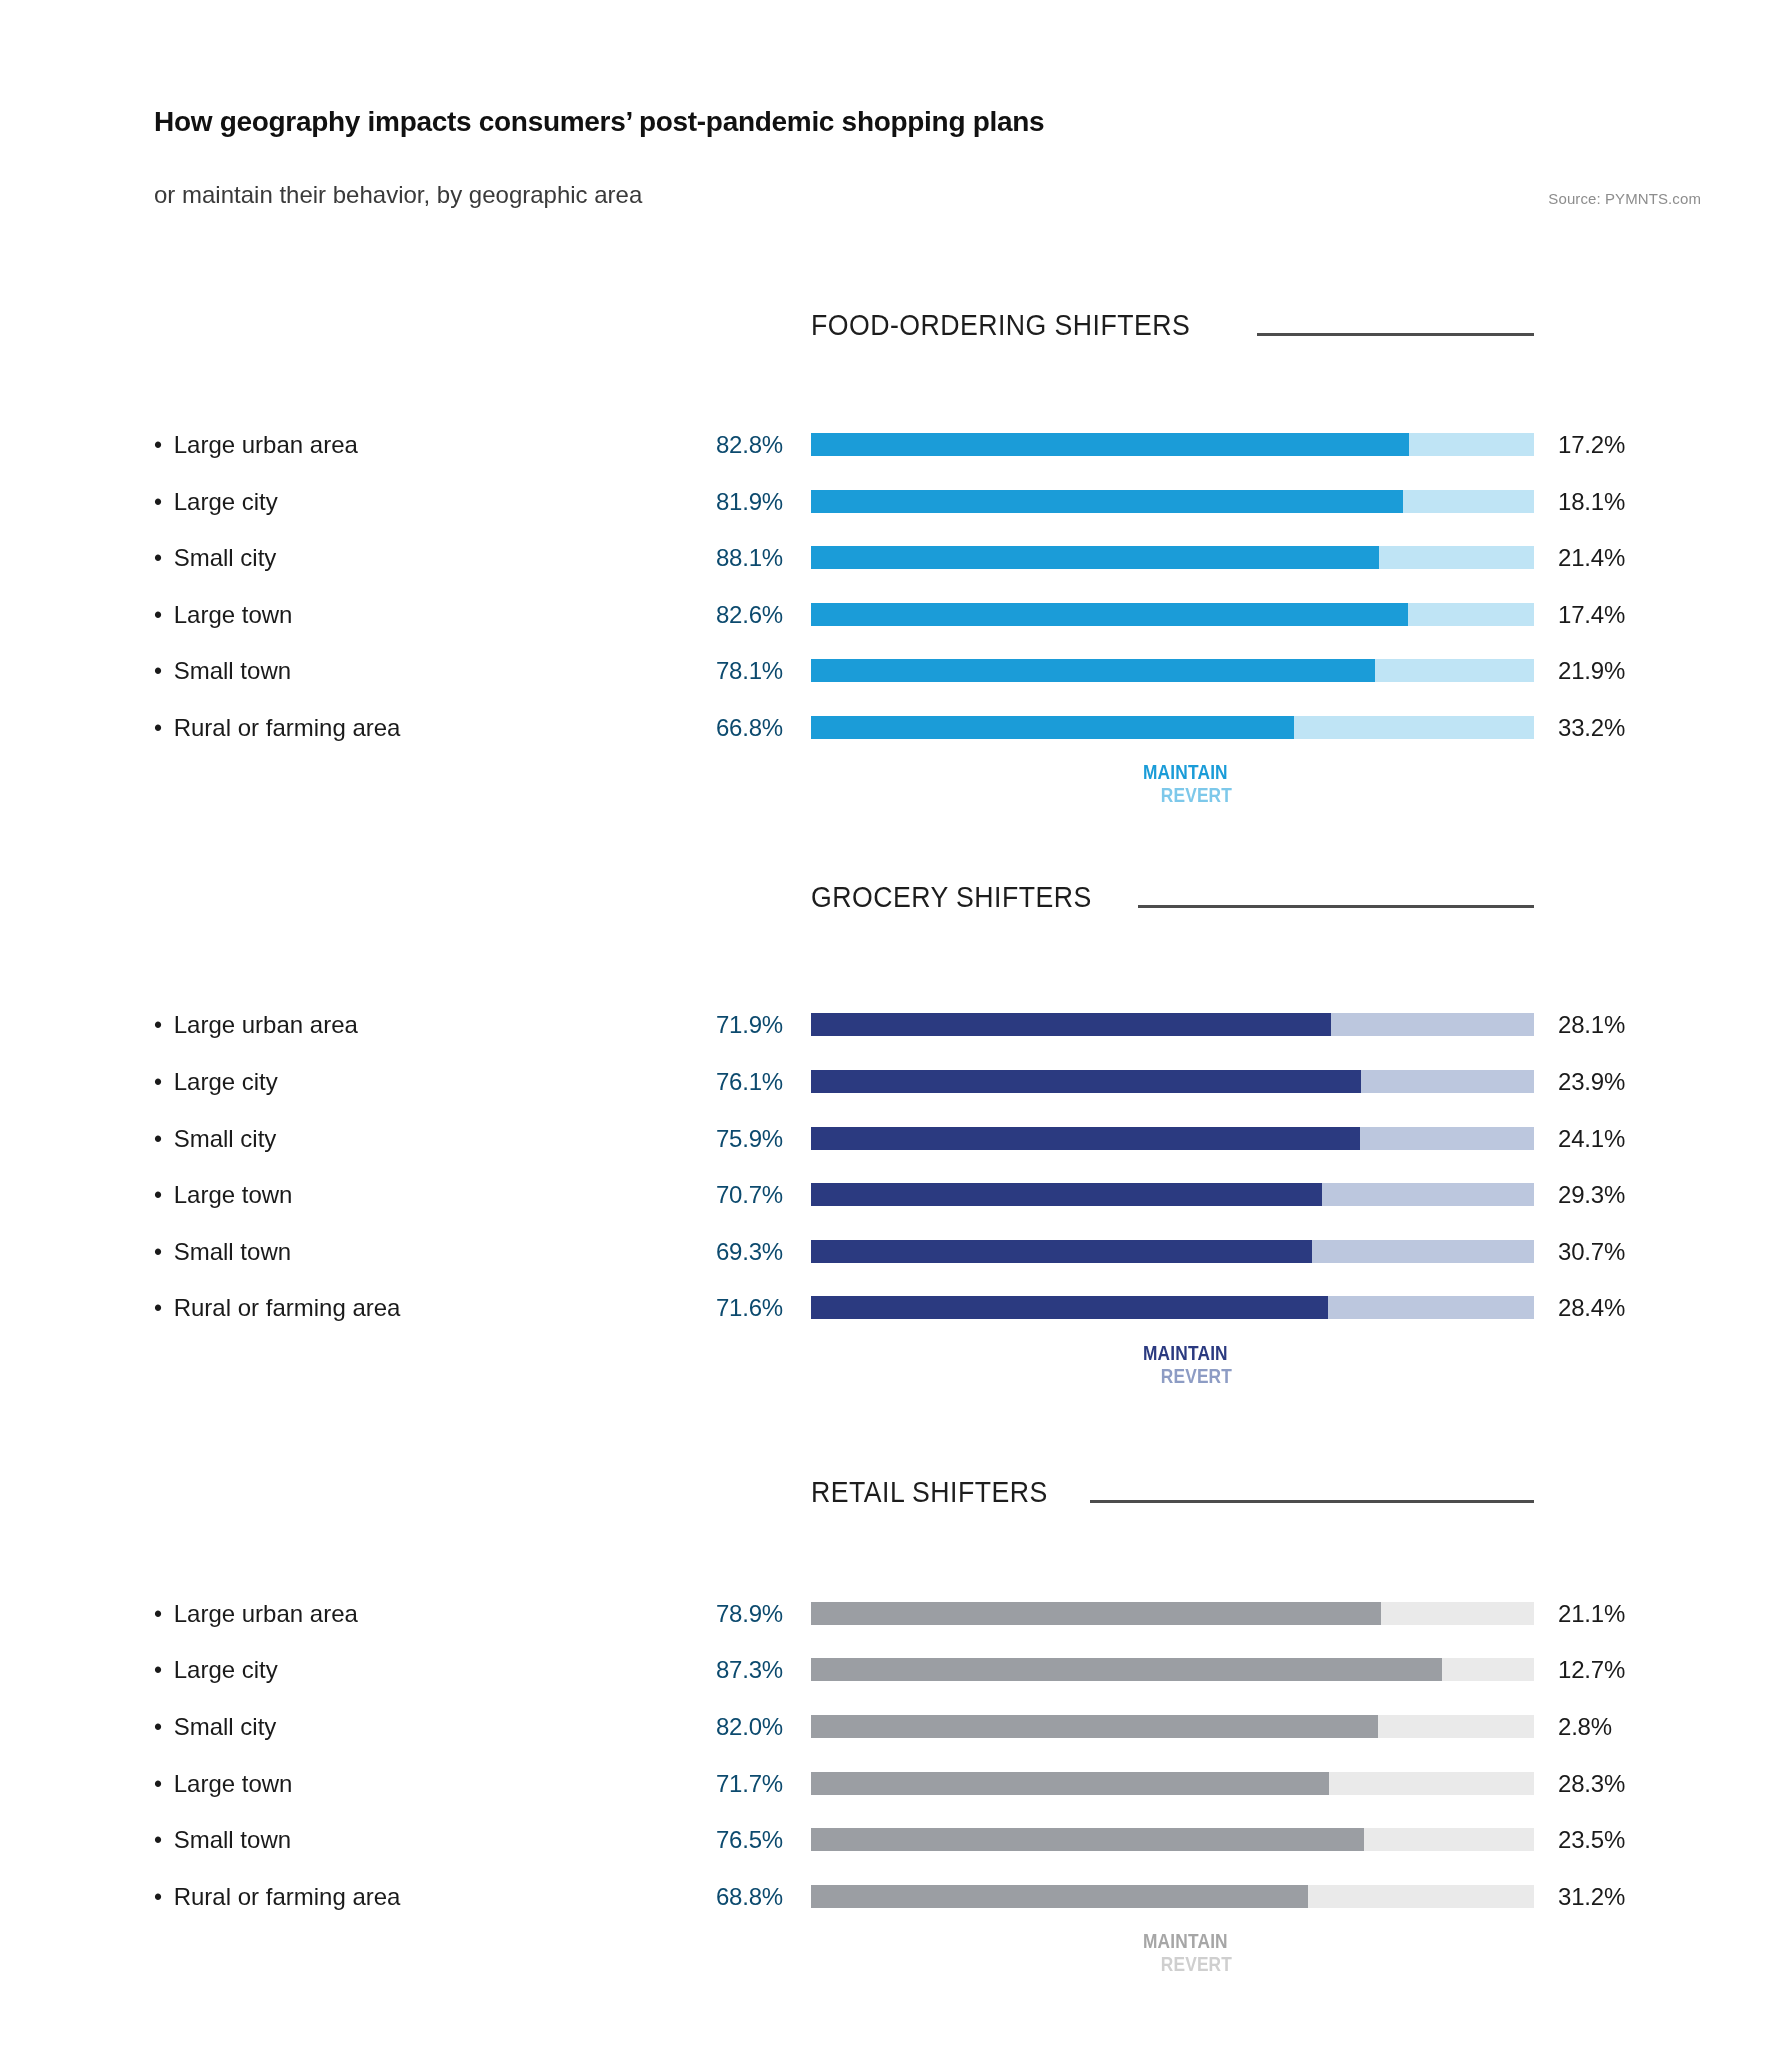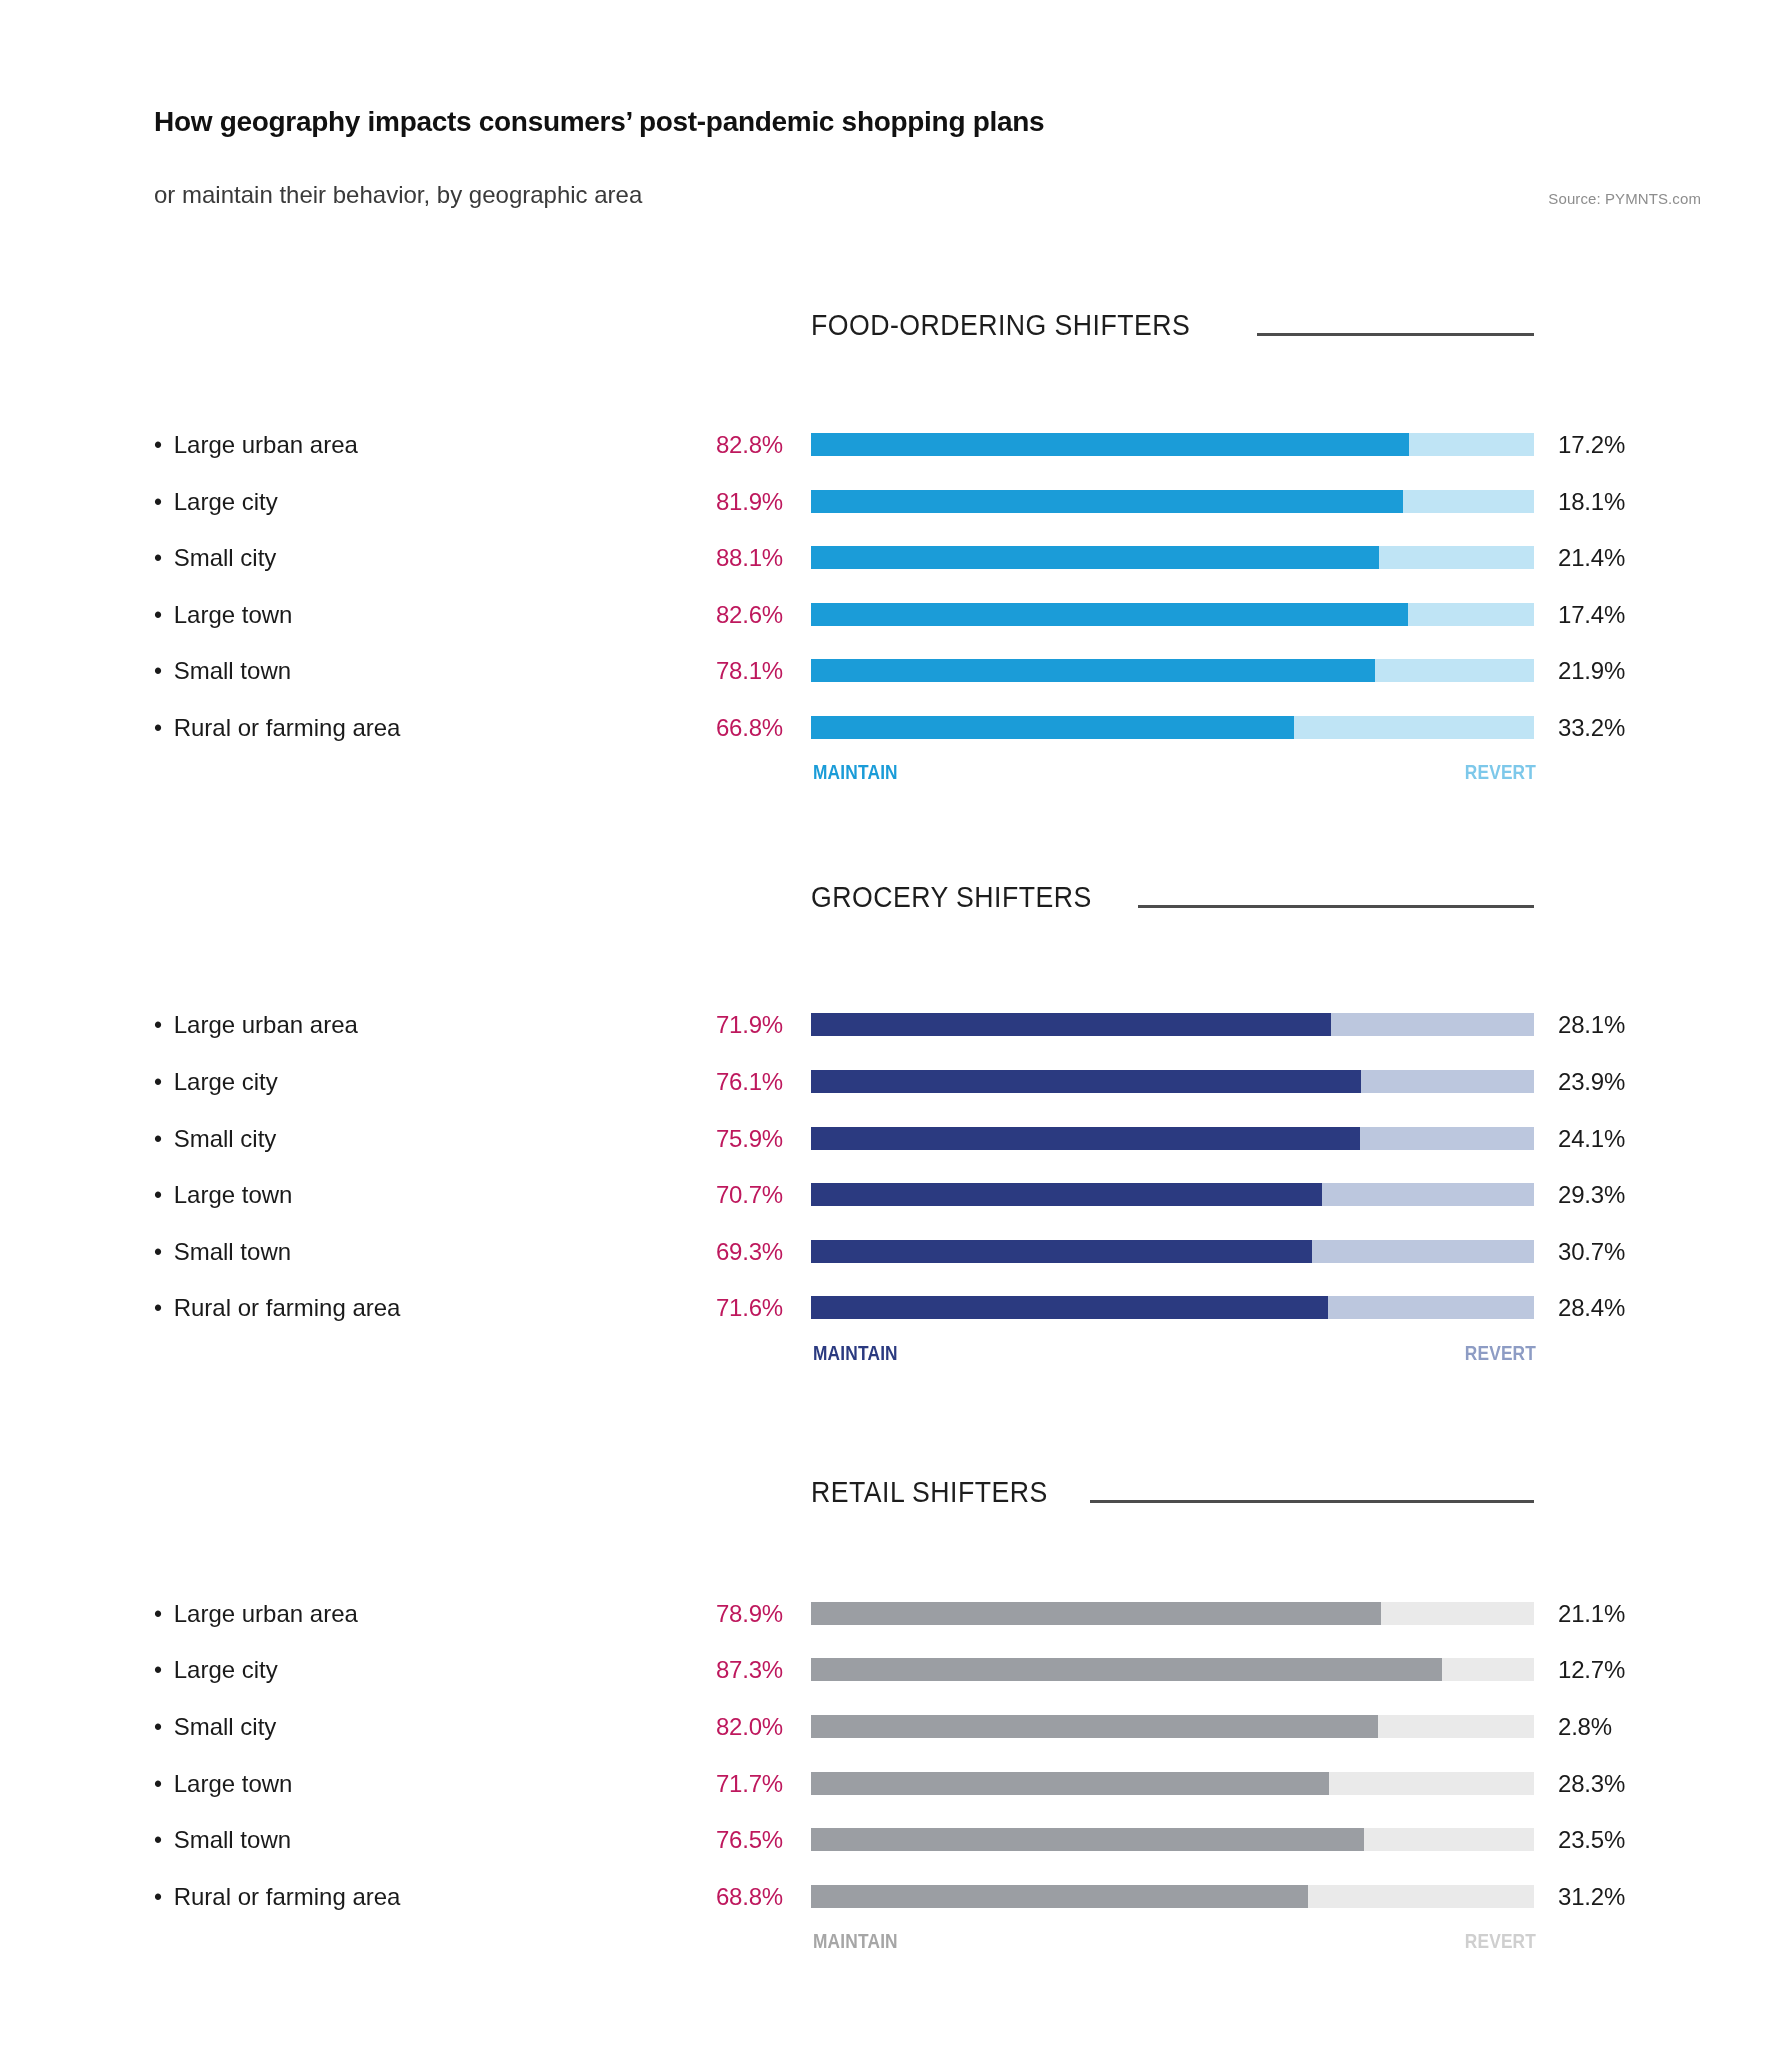--- a/index.html
+++ b/index.html
@@ -116,21 +116,21 @@
   .left-val {
     position: absolute;
     left: 573px;
     width: 210px;
     top: 0;
     height: 34px;
     display: flex;
     align-items: center;
     justify-content: flex-end;
     font-size: 24px;
-    color: #be185d;
+    color: #0c4a6e;
     letter-spacing: -0.2px;
   }
   .bar-track {
     position: absolute;
     left: 811px;
     top: 5.4px;
     width: 723px;
     height: 23px;
     display: block;
     overflow: hidden;
@@ -150,28 +150,29 @@
     display: flex;
     align-items: center;
     justify-content: flex-start;
     font-size: 24px;
     color: #1a1a1a;
     letter-spacing: -0.2px;
   }
 
   .legend {
     position: absolute;
-    left: 813px;
+    left: 830px;
     width: 723px;
     display: flex;
     justify-content: space-between;
     align-items: center;
     font-size: 19.7px;
     font-weight: bold;
     letter-spacing: 0.2px;
+    flex-direction: column;
   }
   .legend span {
     transform: scaleX(0.88);
     transform-origin: left center;
     white-space: nowrap;
   }
   .legend span.right {
     transform-origin: right center;
   }
 </style>

